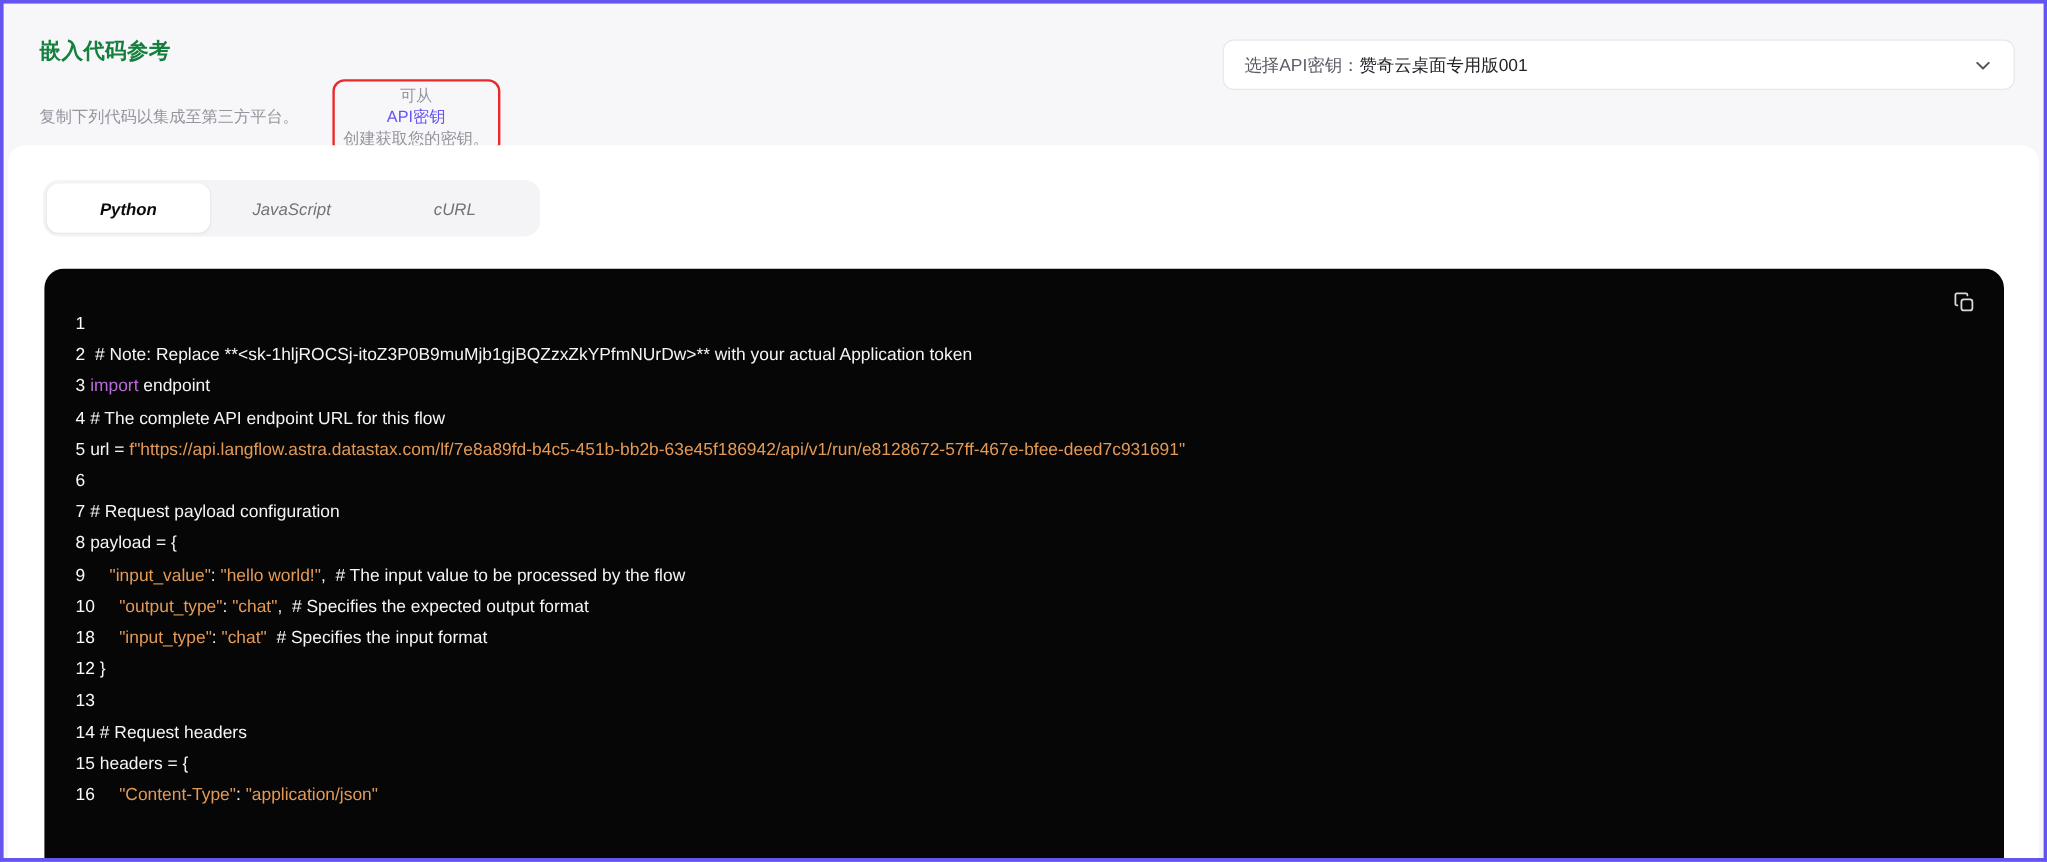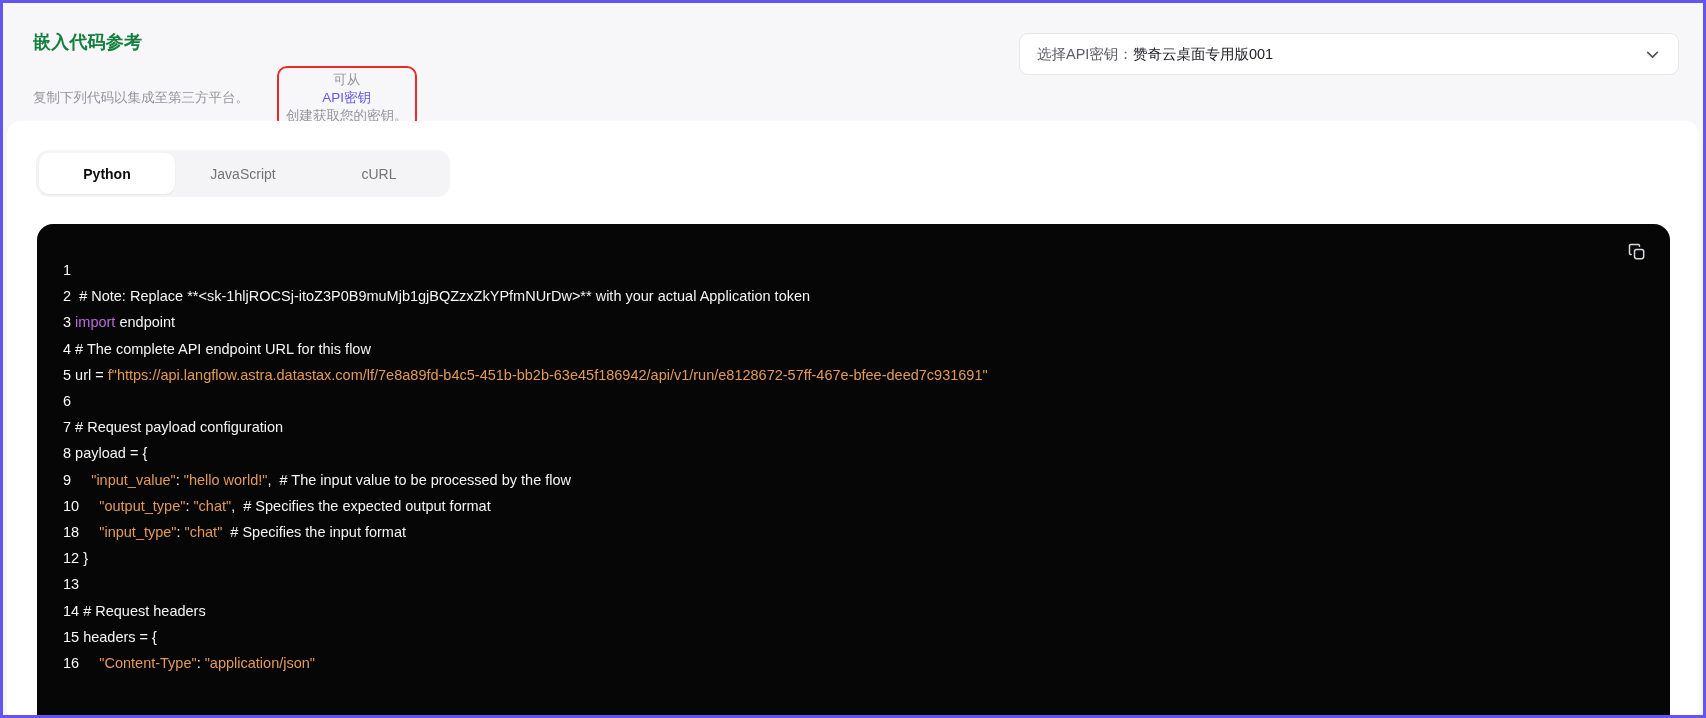--- a/index.html
+++ b/index.html
@@ -38,21 +38,21 @@
 
   
   .card {
     position: absolute; top: 118px; left: 4px; right: 4px; bottom: 0;
     background: #ffffff; border-radius: 14px 14px 0 0; overflow: hidden;
   }
 
   
   .tabbar {
     display: inline-flex; margin: 29px 0 0 29px;
-    background: #f4f4f6; border-radius: 13px; padding: 3px; height: 47px;
+    background: #f4f4f6; border-radius: 13px; padding: 3px; height: 47px; font-style: italic;
   }
   .tab {
     width: 136px; height: 41px; border-radius: 10px;
     display: flex; align-items: center; justify-content: center;
     font-size: 14px; color: #737373; cursor: pointer; user-select: none;
   }
   .tab.active {
     background: #ffffff; color: #0b0b0f; font-weight: 600;
     box-shadow: 0 1px 2px rgba(0,0,0,.06);
   }

